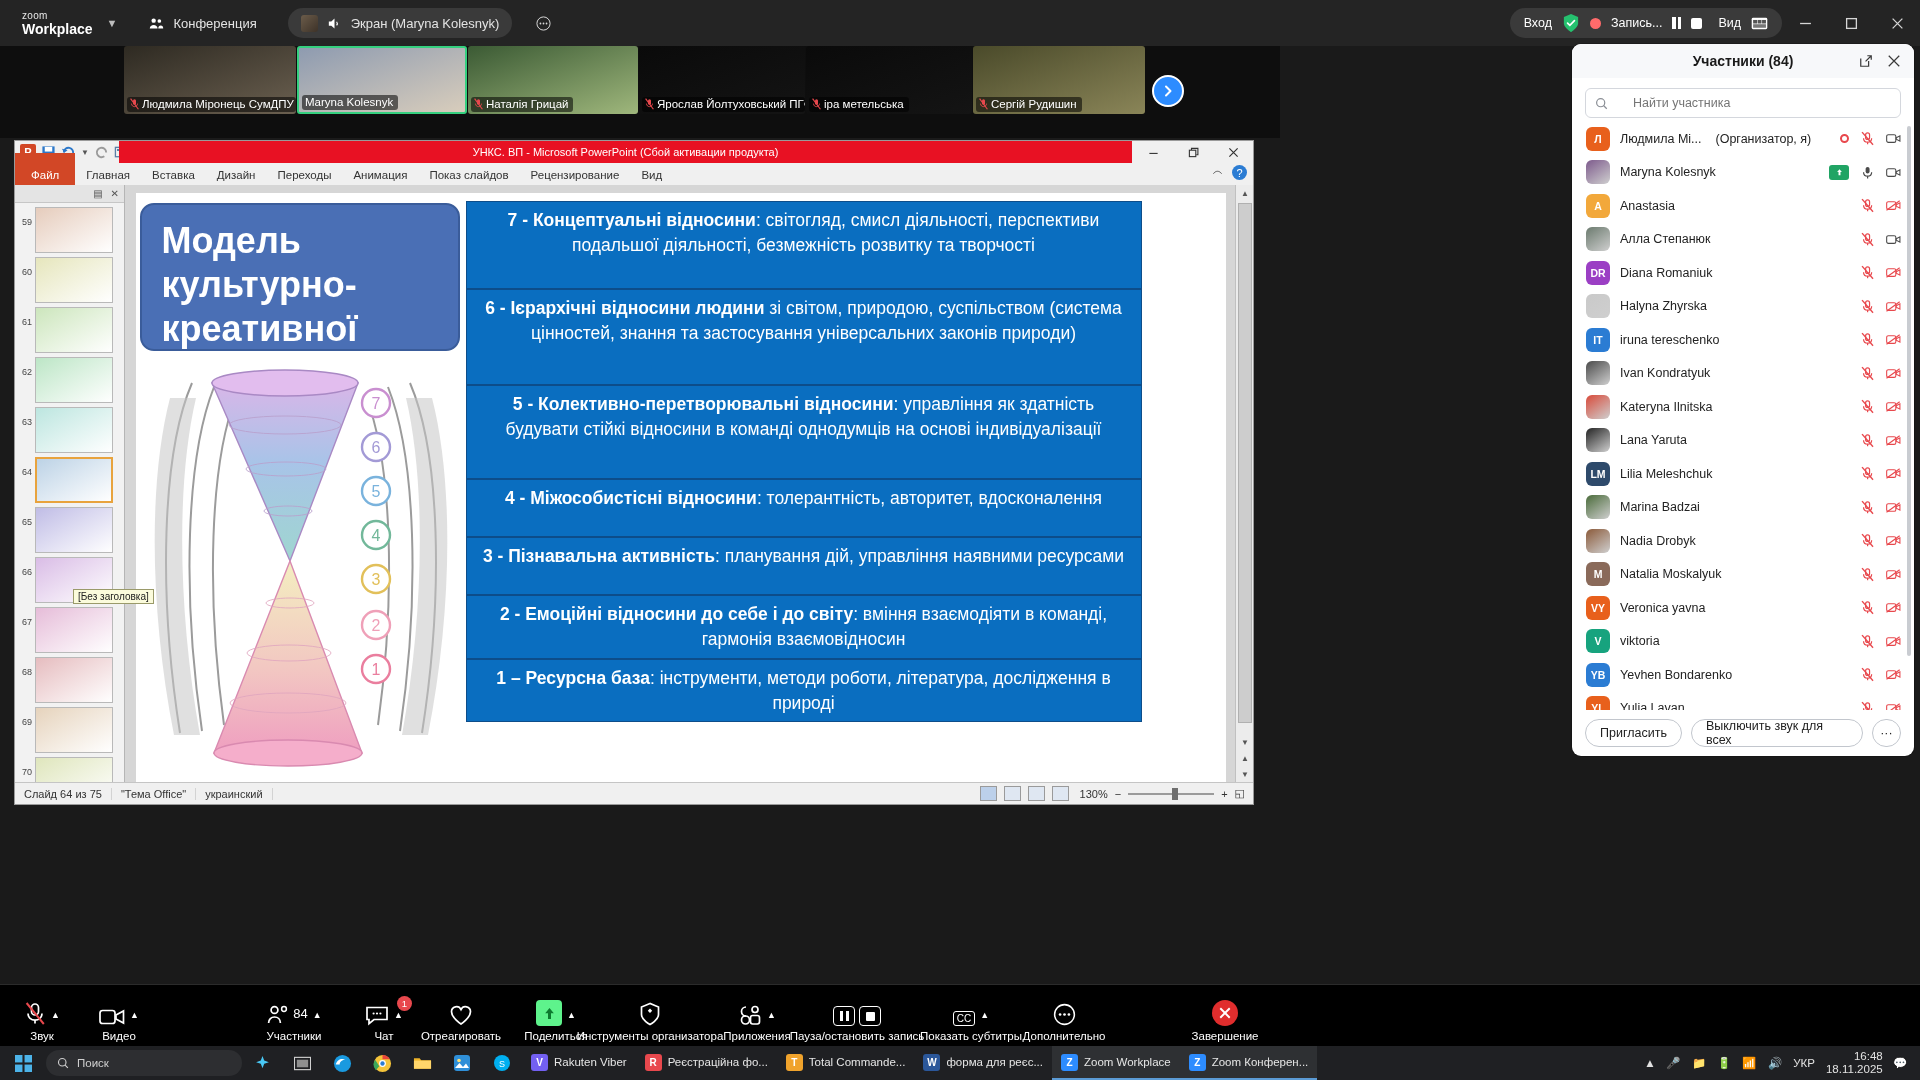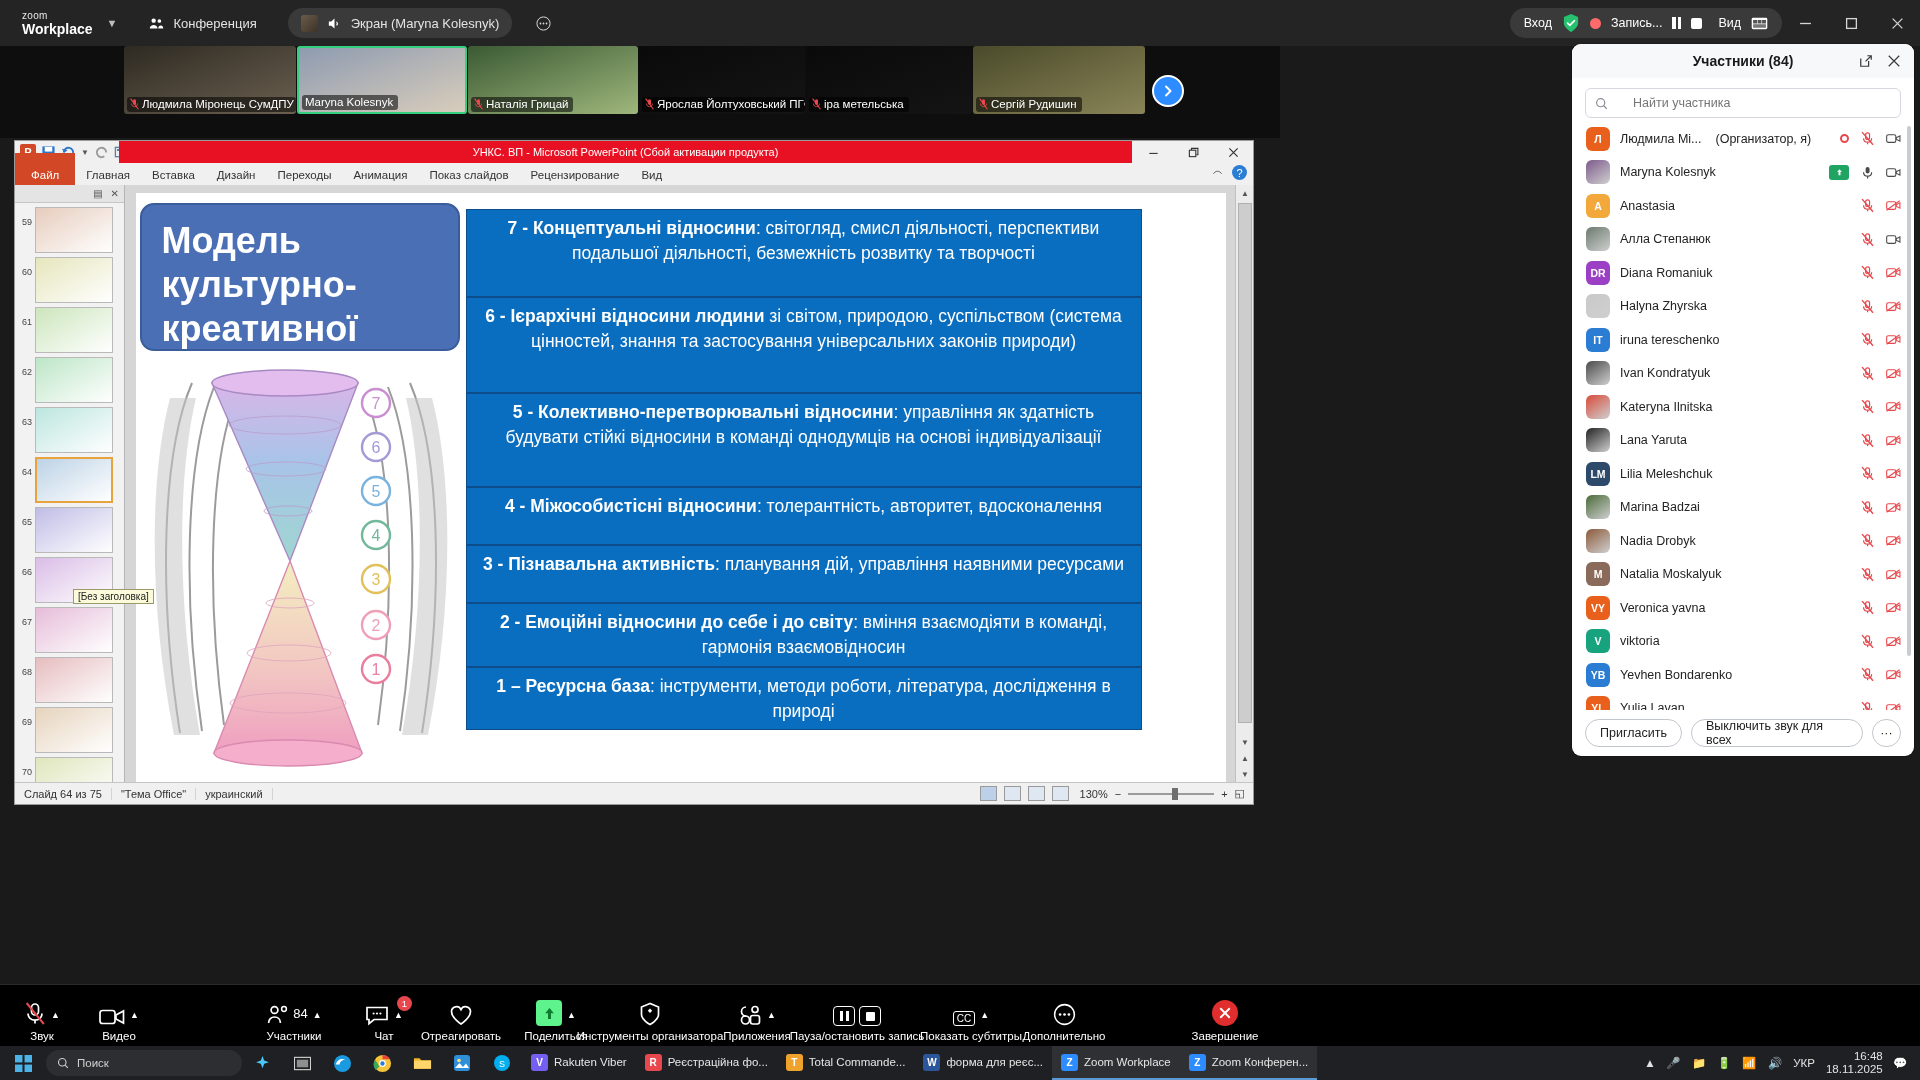--- a/index.html
+++ b/index.html
@@ -88,21 +88,21 @@
              font-size:10px; color:#222; padding:1px 4px; z-index:30; }
   
   .canvas { position:absolute; left:111px; top:0; right:18px; bottom:0; background:#d6d6d6;
             display:flex; align-items:flex-start; justify-content:center; padding-top:8px;}
   .slide { width:1090px; height:590px; background:#fff; position:relative; }
   .title-box {
     position:absolute; left:4px; top:10px; width:320px; height:148px; background:#4a6fb5;
     border-radius:14px; border:2px solid #3a5c9a; color:#fff; font-size:36px; font-weight:bold;
     line-height:1.22; padding:14px 20px; font-family:"Liberation Sans", sans-serif;
   }
-  .bands { position:absolute; left:330px; top:16px; width:676px; }
+  .bands { position:absolute; left:330px; top:8px; width:676px; }
   .band { background:#0a6ec0; border:1px solid #0d4d8a; color:#fff; text-align:center;
           font-size:17.5px; line-height:1.42; padding:6px 10px; }
   .band b { font-weight:bold; }
   
   .art { position:absolute; left:4px; top:170px; width:322px; height:412px; }
 
   
   .vscroll { position:absolute; right:0; top:0; width:18px; bottom:0; background:#ececec; border-left:1px solid #c0c0c0;}
   .vs-btn { width:18px; height:16px; display:flex; align-items:center; justify-content:center; font-size:8px; color:#555;}
   .vs-thumb { position:absolute; left:2px; top:18px; width:14px; height:520px; background:#cdcdcd; border:1px solid #b0b0b0;}

